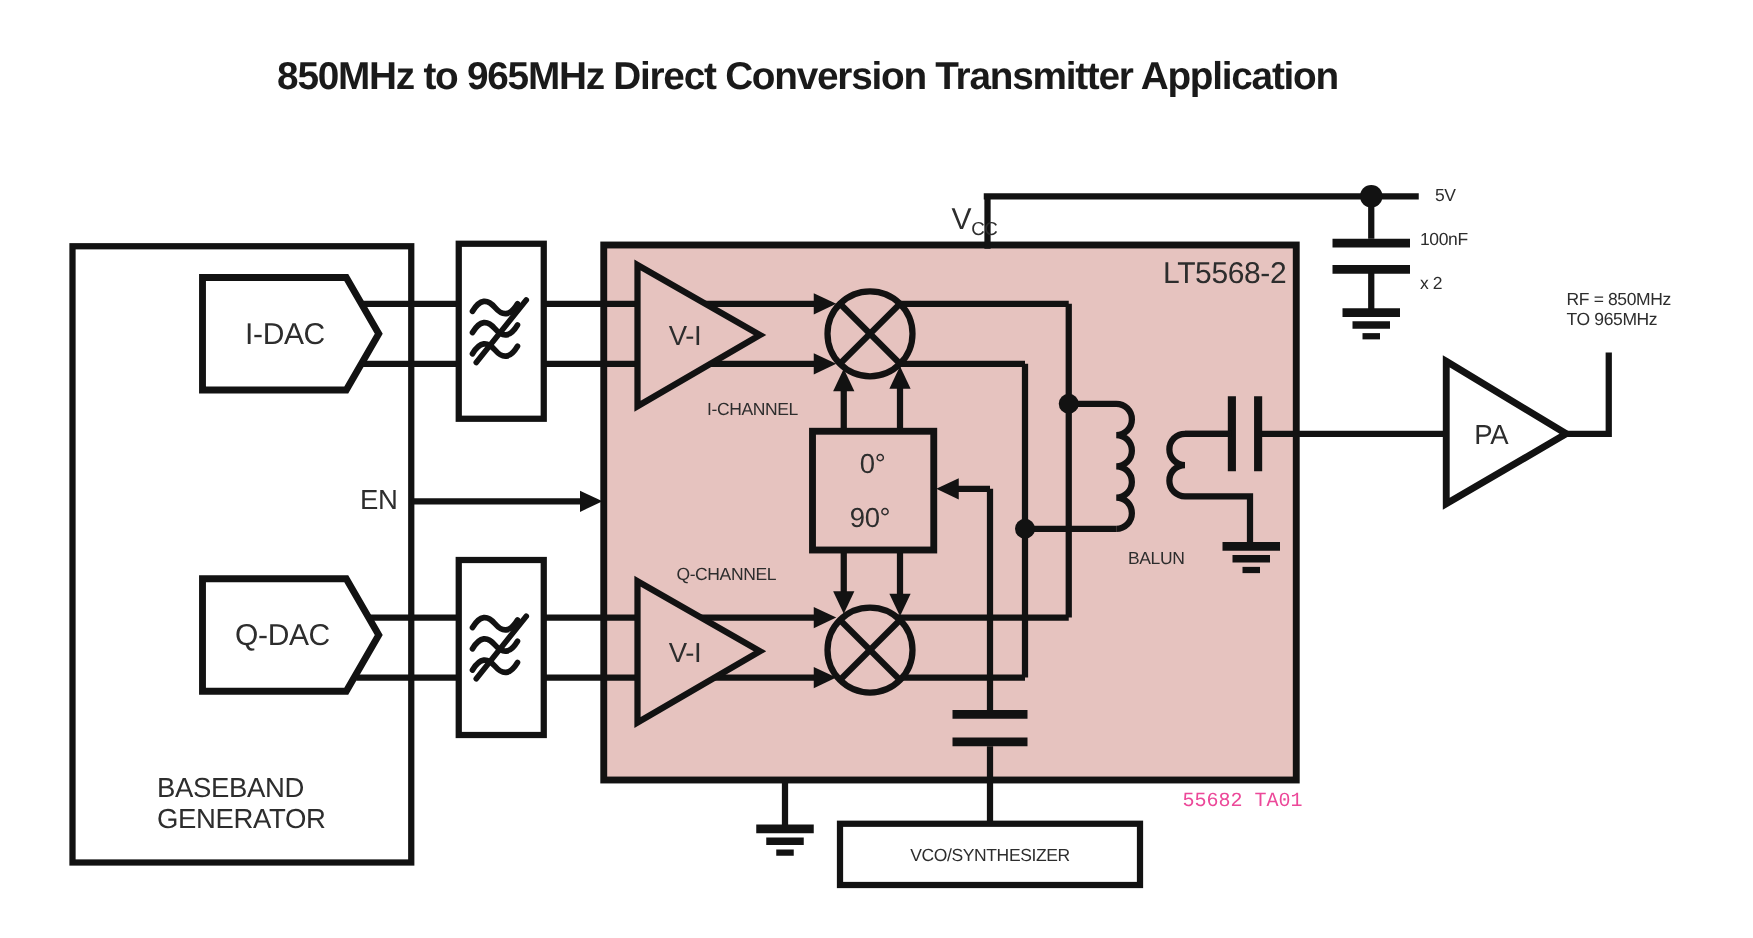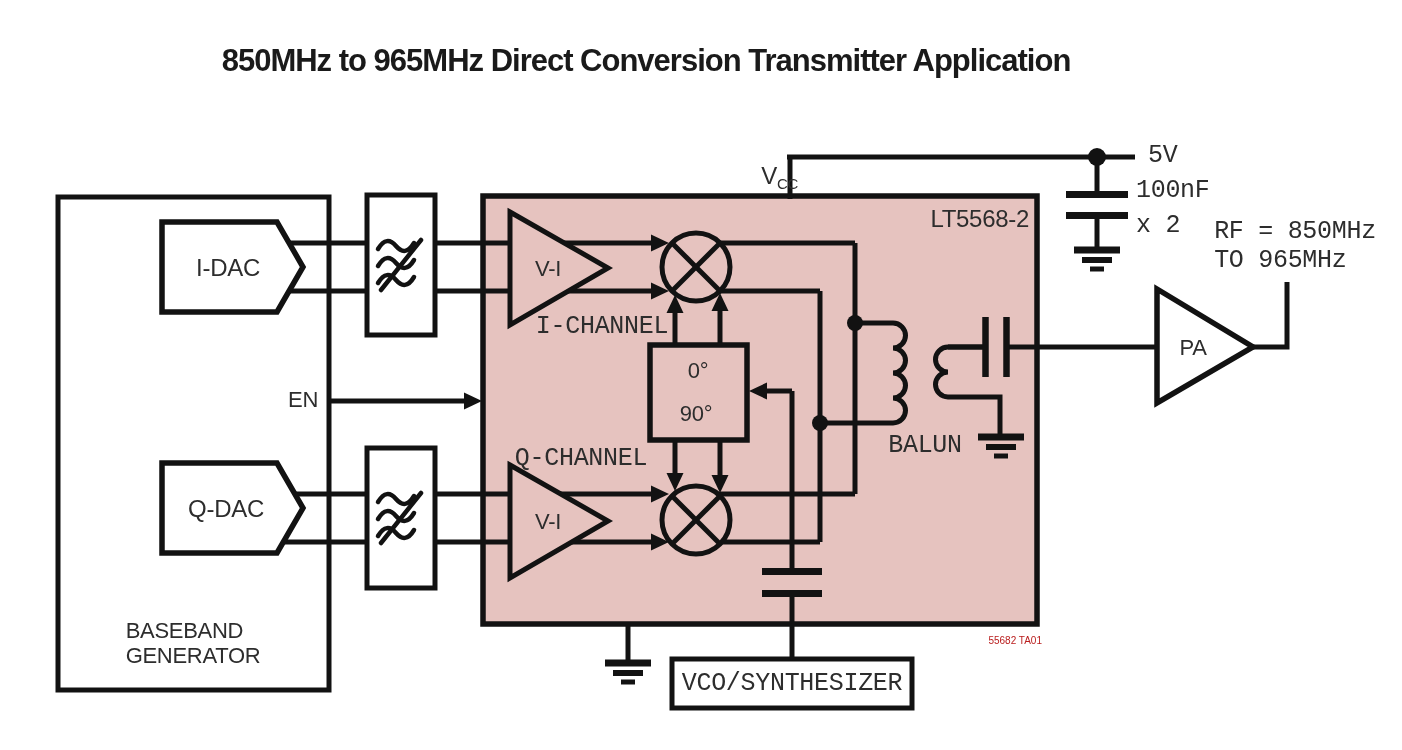--- a/index.html
+++ b/index.html
@@ -10,23 +10,23 @@
   svg.layer{position:absolute;left:0;top:0;}
   .lbl{
     position:absolute;transform:translate(-50%,-50%);white-space:nowrap;
     font-size:22px;letter-spacing:-0.3px;color:#2d2d2d;line-height:1.15;text-align:center;
   }
   .lbl-left{transform:translate(0,-50%);}
   .lbl-right{transform:translate(-100%,-50%);}
   .title{
     font-size:31px;font-weight:bold;letter-spacing:-1px;color:#1a1a1a;
   }
-  .small{font-size:25px;font-family:Liberation Mono, monospace;}
+  .small{font-size:14px;}
   .big{font-size:24px;}
-  .note{font-size:10px;color:#b91c1c;letter-spacing:0;}
+  .note{font-size:16px;color:#ec4899;letter-spacing:0;font-family:Liberation Mono, monospace;}
   .sub{font-size:15px;vertical-align:-5px;letter-spacing:-0.3px;}
   .ctr{text-align:left;}
 </style>
 </head>
 <body>
 
 <div class="canvas">
 
   <svg class="layer" width="1402" height="750" viewBox="0 0 1402 750">
 

